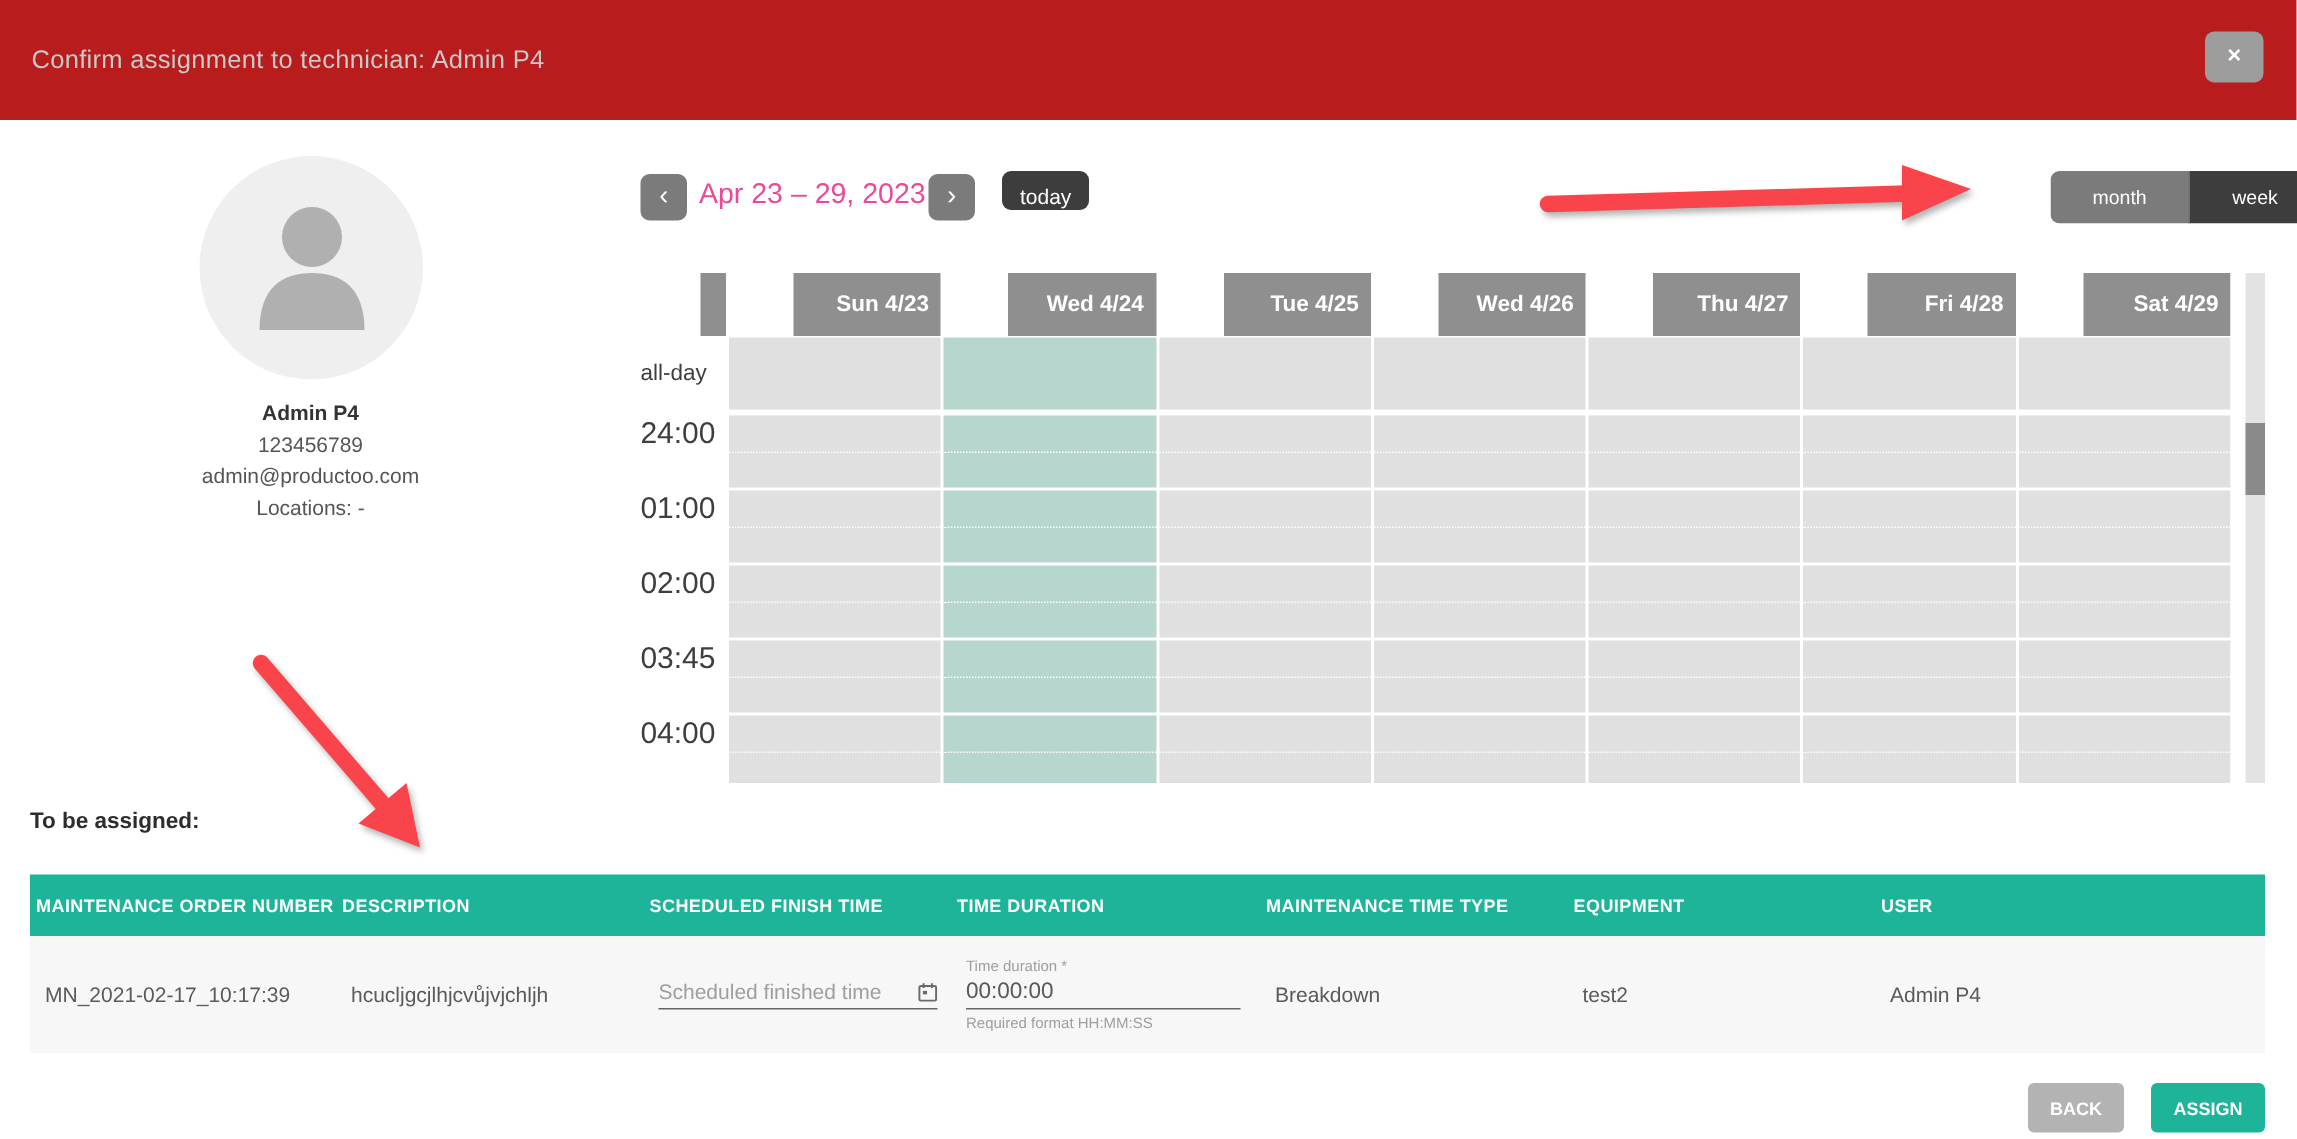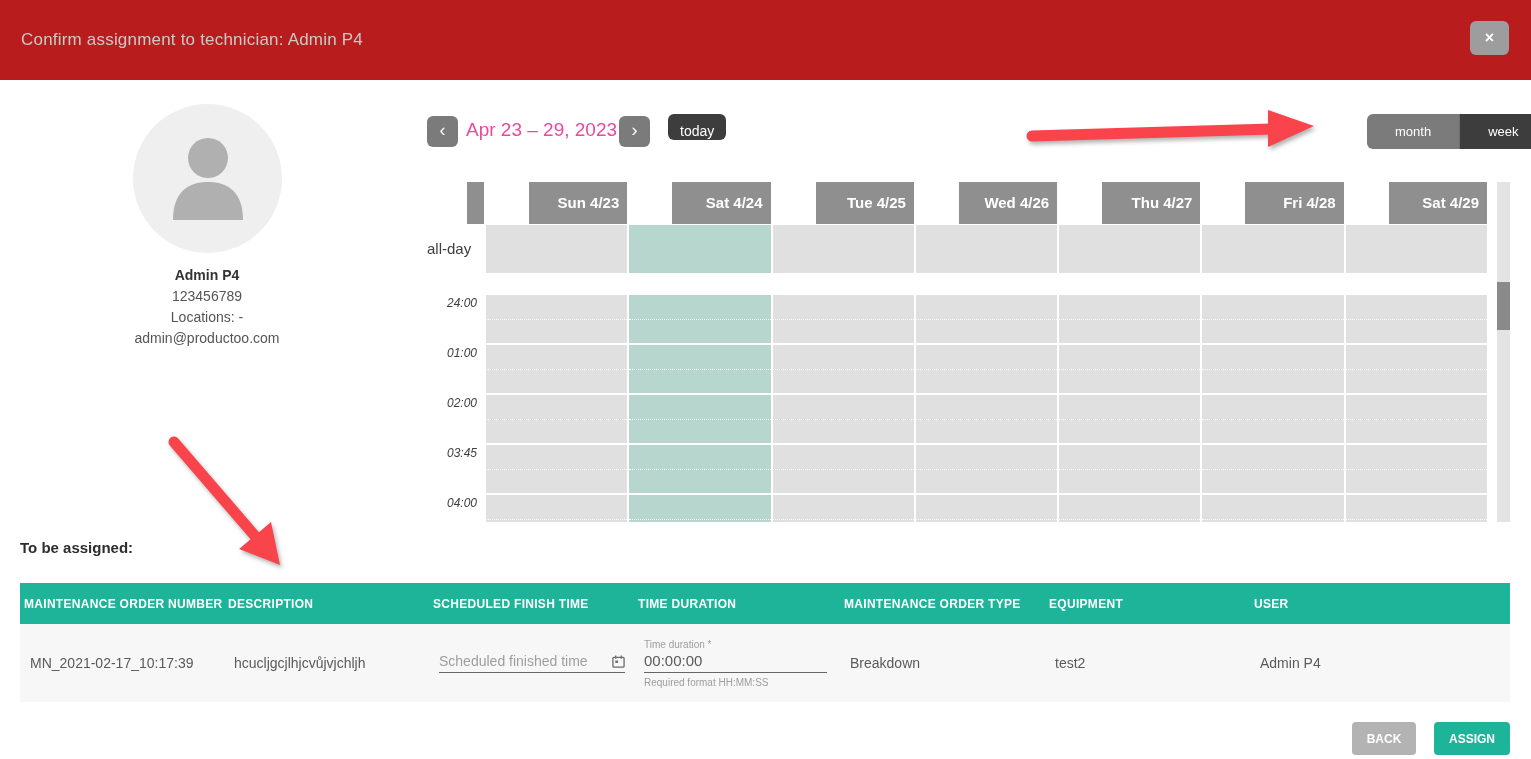--- a/index.html
+++ b/index.html
@@ -24,26 +24,26 @@
   .view-btn { height:35px; padding:0 28px; background:#7b7b7b; color:#fff; font-size:13px; line-height:35px; cursor:pointer; border-left:1px solid #6e6e6e; }
   .view-btn:first-child { border-left:none; }
   .view-btn.active { background:#3d3d3d; }
 
   
   .cal { position:absolute; left:424px; top:182px; width:1063px; height:340px; overflow:hidden; }
   .cal-header, .cal-allday, .cal-row { display:grid; grid-template-columns:60px repeat(7,1fr); column-gap:2px; }
   .cal-header { height:42px; margin-bottom:1px; }
   .cal-corner, .cal-day-head { background:#8f8f8f;margin-left:43px; }
   .cal-day-head { color:#fff; font-weight:bold; font-size:15px; line-height:42px; text-align:right; padding-right:8px; }
-  .cal-allday { height:48px; margin-bottom:22px; }
+  .cal-allday { height:48px; margin-bottom:4px; }
   .cal-cell { background:#e0e0e0; }
   .cal-cell.hl, .cal-col.hl { background:#b7d6cd; }
   .allday-label { background:#fff; color:#3e3e3e; font-size:15px; line-height:48px; padding-left:3px; }
   .cal-row { height:48px; margin-bottom:2px; }
-  .time-label { background:#fff; color:#3e3e3e; font-size:12px; text-align:right; padding:1px 7px 0 0;font-style:italic; }
+  .time-label { background:#fff; color:#3e3e3e; font-size:20px; text-align:right; padding:1px 7px 0 0; }
   .cal-col { background:#e0e0e0; display:flex; flex-direction:column; }
   .cal-col .half { flex:1; }
   .cal-col .h1 { border-bottom:1px dotted #fff; }
   .cal-scrollbar { position:absolute; left:1497px; top:182px; width:13px; height:340px; background:#e3e3e3; }
   .cal-thumb { position:absolute; left:0; top:100px; width:13px; height:48px; background:#8a8a8a; cursor:pointer; }
 
   
   .arrow-svg { position:absolute; pointer-events:none; filter:drop-shadow(2px 3px 2px rgba(0,0,0,0.3)); }
 
   
@@ -80,43 +80,43 @@
   <span>
     <svg width="90" height="96" viewBox="0 0 90 96">
       <circle cx="45" cy="26" r="20" fill="#b0b0b0"></circle>
       <path d="M10 88 C10 60 25 50 45 50 C65 50 80 60 80 88 Z" fill="#b0b0b0"></path>
     </svg>
   </span>
 </div>
 <div class="profile-text">
   <div class="profile-name">Admin P4</div>
   <div>123456789</div>
+  <div>admin@productoo.com</div>
   <div>Locations: -</div>
-  <div>admin@productoo.com</div>
 </div>
 
 <div class="nav-btn" style="left:427px;">
   <span>‹</span>
 </div>
 <div class="cal-title">Apr 23 – 29, 2023</div>
 <div class="nav-btn" style="left:619px;">
   <span>›</span>
 </div>
 <div class="today-btn">today</div>
 <div class="views" id="views">
     <div class="view-btn">month</div>
     <div class="view-btn active">week</div>
     <div class="view-btn">day</div>
   </div>
 
 <div class="cal">
   <div class="cal-header" id="cal-header">
     <div class="cal-corner"></div>
   <div class="cal-day-head">Sun 4/23</div>
-      <div class="cal-day-head">Sat 4/24</div>
+      <div class="cal-day-head">Wed 4/24</div>
       <div class="cal-day-head">Tue 4/25</div>
       <div class="cal-day-head">Wed 4/26</div>
       <div class="cal-day-head">Thu 4/27</div>
       <div class="cal-day-head">Fri 4/28</div>
       <div class="cal-day-head">Sat 4/29</div>
     </div>
   <div class="cal-allday" id="cal-allday">
     <div class="allday-label">all-day</div>
   <div class="cal-cell"></div>
       <div class="cal-cell hl"></div>
@@ -297,21 +297,21 @@
   <polygon points="130,140 89,124 121,97" fill="#f8444a"></polygon>
 </svg>
 
 <div class="assign-heading">To be assigned:</div>
 
 <div class="tbl-header" id="tbl-header">
     <div>MAINTENANCE ORDER NUMBER</div>
     <div>DESCRIPTION</div>
     <div>SCHEDULED FINISH TIME</div>
     <div>TIME DURATION</div>
-    <div>MAINTENANCE ORDER TYPE</div>
+    <div>MAINTENANCE TIME TYPE</div>
     <div>EQUIPMENT</div>
     <div>USER</div>
   </div>
 
 <div class="tbl-row">
   <div>MN_2021-02-17_10:17:39</div>
   <div>hcucljgcjlhjcvůjvjchljh</div>
   <div>
     <div class="sched-input">
       <span class="sched-placeholder">Scheduled finished time</span>

